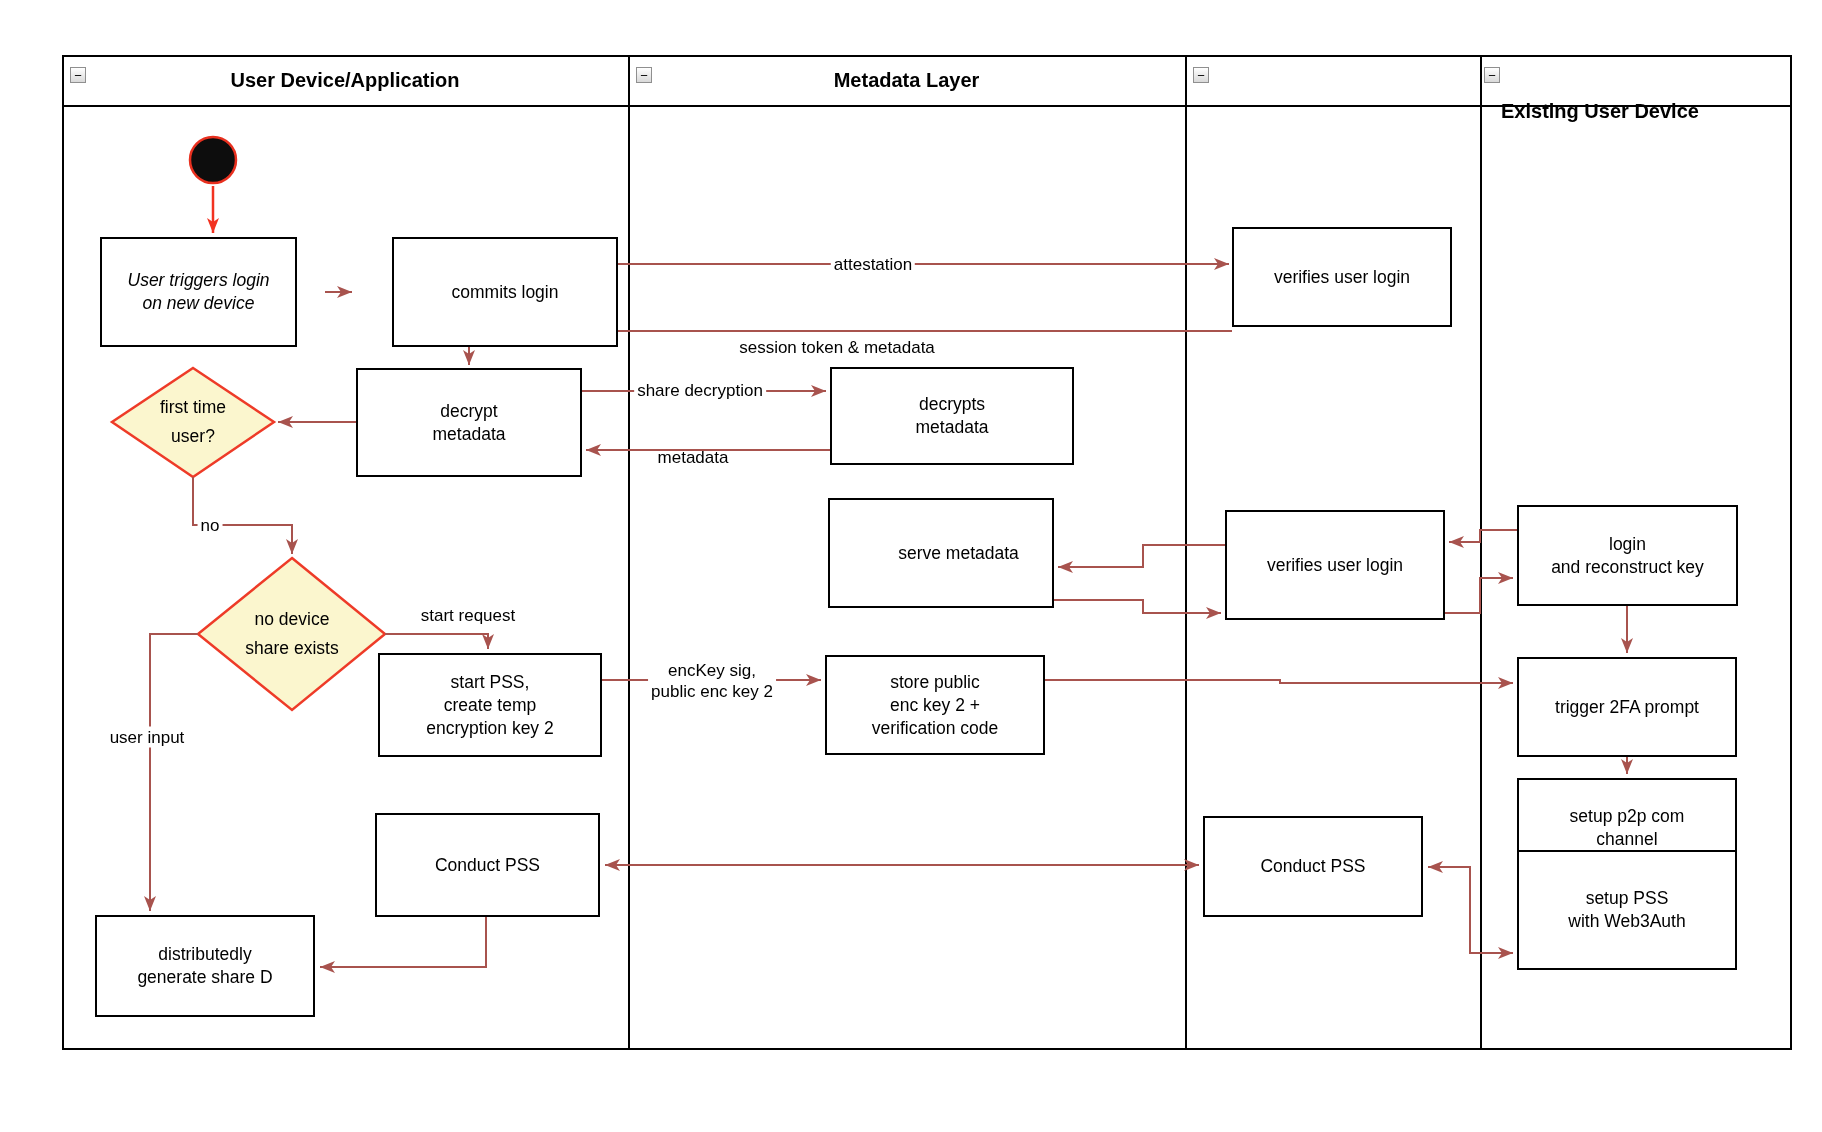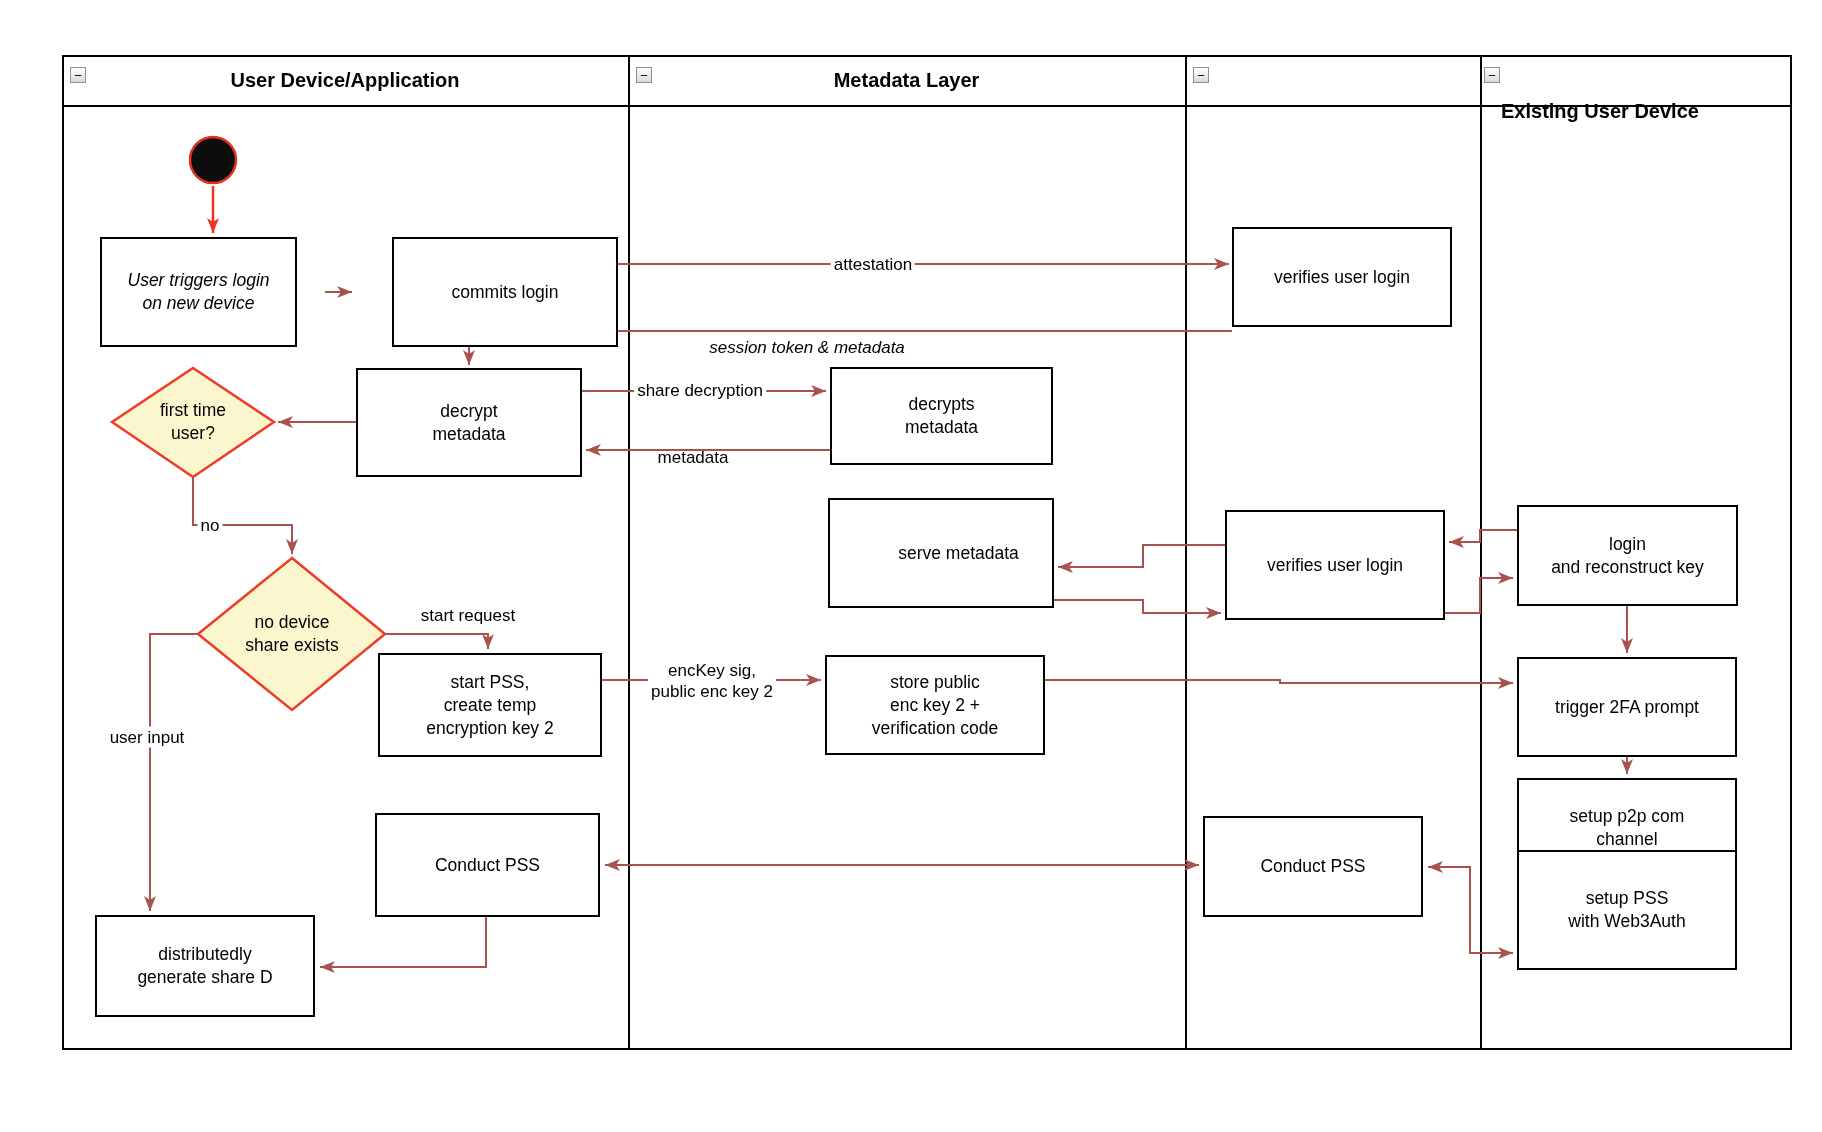--- a/index.html
+++ b/index.html
@@ -15,21 +15,21 @@
   .lane-title{position:absolute;top:62px;height:36px;display:flex;align-items:center;justify-content:center;
     font-weight:bold;font-size:20px;white-space:nowrap;}
   .collapse{position:absolute;width:16px;height:16px;border:1px solid #8f8f8f;
     background:linear-gradient(#ffffff,#d9d9d9);display:flex;align-items:center;justify-content:center;
     font-size:13px;line-height:13px;color:#000;box-sizing:border-box;}
   
   .node{position:absolute;box-sizing:border-box;border:2px solid var(--node-border);background:#fff;
     display:flex;align-items:center;justify-content:center;text-align:center;
     font-size:17.5px;line-height:23px;white-space:pre-line;}
   .dtext{position:absolute;transform:translate(-50%,-50%);text-align:center;
-    font-size:17.5px;line-height:23px;white-space:pre-line;}
+    font-size:17.5px;line-height:29px;white-space:pre-line;}
   
   #edges{position:absolute;left:0;top:0;width:1822px;height:1132px;pointer-events:none;}
   .edge{stroke:var(--edge);stroke-width:2;fill:none;}
   .edge-red{stroke:var(--start-arrow);stroke-width:2.5;fill:none;}
   .ah-dark{fill:var(--edge);stroke:none;}
   .ah-red{fill:var(--start-arrow);stroke:none;}
   .diamond{fill:var(--diamond-fill);stroke:var(--diamond-border);stroke-width:2.5;}
   .startnode{fill:var(--start-node-fill);stroke:var(--start-node-border);stroke-width:2.5;}
   
   .lbl{position:absolute;transform:translate(-50%,-50%);font-size:17px;line-height:21px;
@@ -106,41 +106,41 @@
 encryption key 2</div>
   <div class="node" style="left:375px;top:813px;width:225px;height:104px;">Conduct PSS</div>
   <div class="node" style="left:95px;top:915px;width:220px;height:102px;">distributedly
 generate share D</div>
 
   <div class="dtext" style="left:193px;top:422px;">first time
 user?</div>
   <div class="dtext" style="left:292px;top:634px;">no device
 share exists</div>
 
-  <div class="node" style="left:830px;top:367px;width:223px;height:98px;">decrypts
+  <div class="node" style="left:830px;top:367px;width:244px;height:98px;">decrypts
 metadata</div>
   <div class="node" style="left:828px;top:498px;width:226px;height:110px;padding-left:35px;">serve metadata</div>
   <div class="node" style="left:825px;top:655px;width:220px;height:100px;">store public
 enc key 2 +
 verification code</div>
 
   <div class="node" style="left:1232px;top:227px;width:220px;height:100px;">verifies user login</div>
   <div class="node" style="left:1225px;top:510px;width:220px;height:110px;">verifies user login</div>
   <div class="node" style="left:1203px;top:816px;width:220px;height:101px;">Conduct PSS</div>
 
   <div class="node" style="left:1517px;top:505px;width:221px;height:101px;">login
 and reconstruct key</div>
   <div class="node" style="left:1517px;top:657px;width:220px;height:100px;">trigger 2FA prompt</div>
   <div class="node" style="left:1517px;top:778px;width:220px;height:100px;">setup p2p com
 channel</div>
   <div class="node" style="left:1517px;top:850px;width:220px;height:120px;">setup PSS
 with Web3Auth</div>
 
   <div class="lbl" style="left:873px;top:264px;">attestation</div>
-  <div class="lbl nobg" style="left:807px;top:347px;font-style:italic;">session token &amp; metadata</div>
+  <div class="lbl nobg" style="left:837px;top:347px;">session token &amp; metadata</div>
   <div class="lbl" style="left:700px;top:390px;">share decryption</div>
   <div class="lbl nobg" style="left:693px;top:457px;">metadata</div>
   <div class="lbl" style="left:210px;top:525px;">no</div>
   <div class="lbl nobg" style="left:468px;top:615px;">start request</div>
   <div class="lbl" style="left:712px;top:681px;">encKey sig,
 public enc key 2</div>
   <div class="lbl" style="left:147px;top:737px;">user input</div>
 
 </div>
 

